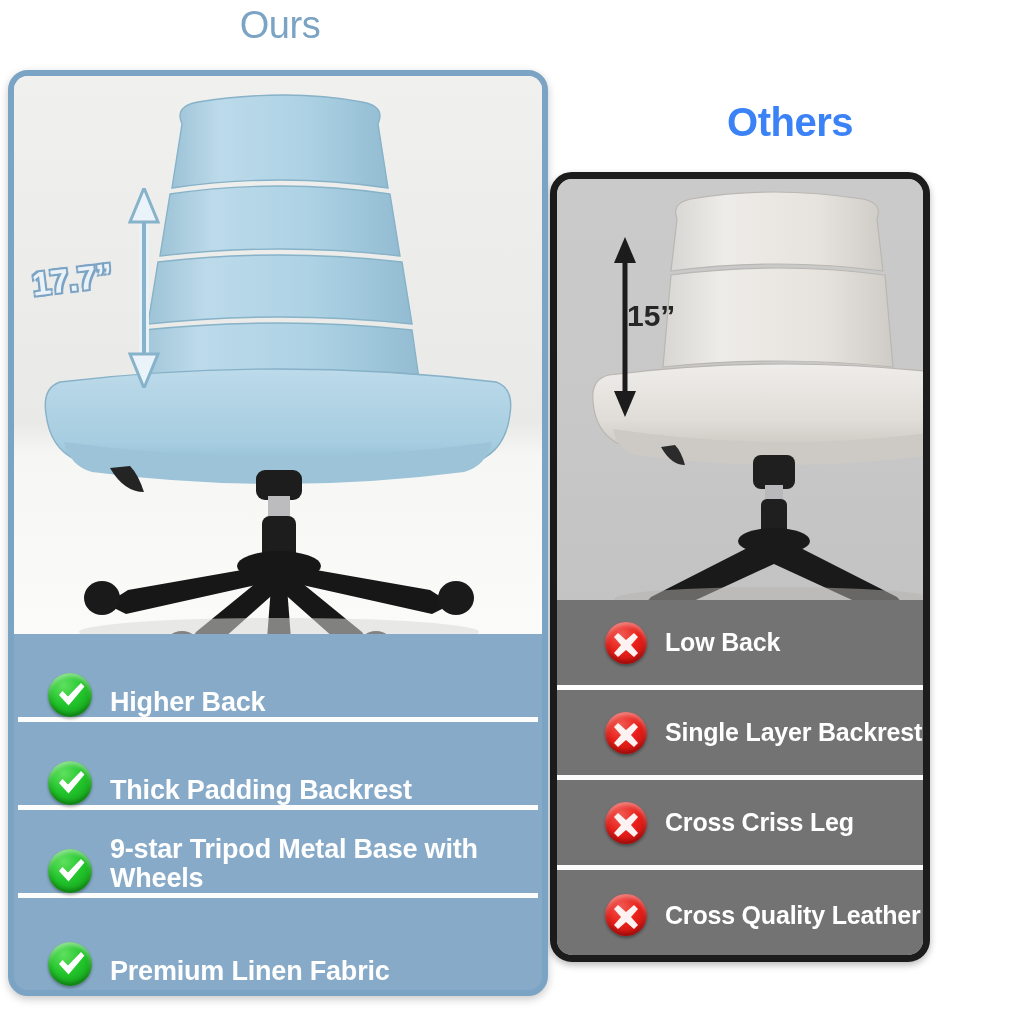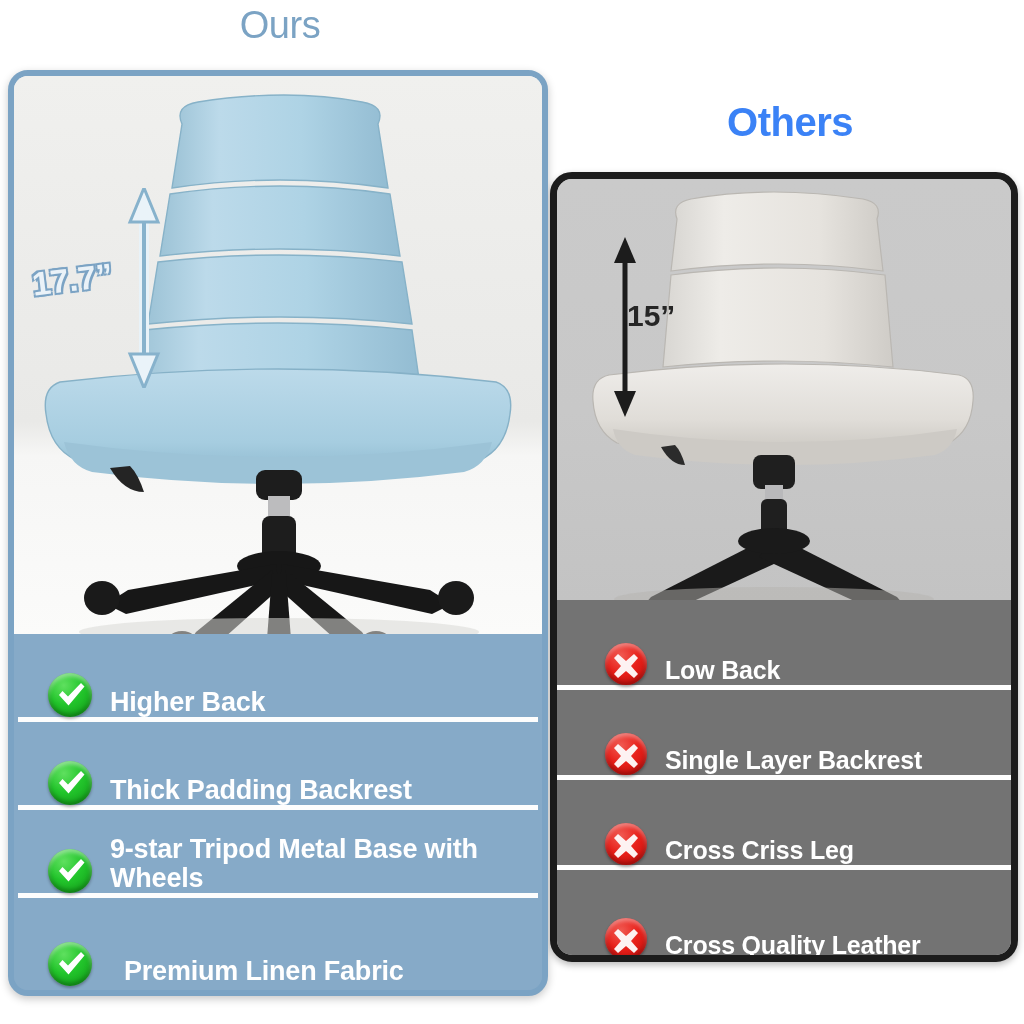--- a/index.html
+++ b/index.html
@@ -32,21 +32,21 @@
     font-weight: bold;
     color: #3b82f6;
     letter-spacing: -0.5px;
     z-index: 40;
   }
 
   
   .panel-others {
     position: absolute;
     left: 550px; top: 172px;
-    width: 468px; height: 790px;
+    width: 380px; height: 790px;
     border: 7px solid #1c1c1c;
     border-radius: 22px;
     background: #c6c6c6;
     overflow: hidden;
     z-index: 10;
     box-shadow: 0 3px 7px rgba(0,0,0,0.28);
   }
   .others-photo {
     position: absolute;
     left: 0; top: 0; right: 0;
@@ -57,21 +57,21 @@
   }
   .others-list {
     position: absolute;
     left: 0; right: 0; top: 421px; bottom: 0;
     background: #737373;
   }
   .row-other {
     position: relative;
     height: 90px;
     display: flex;
-    align-items: flex-end;
+    align-items: center;
     padding-left: 48px;
     border-bottom: 5px solid #fdfdfd;
   }
   .row-other:last-child { border-bottom: none; }
   .row-other .rlabel {
     color: #ffffff;
     font-size: 25px;
     font-weight: bold;
     margin-left: 18px;
     letter-spacing: -0.2px;
@@ -115,21 +115,21 @@
     padding: 0 4px;
   }
   .row-our {
     position: relative;
     display: flex;
     align-items: flex-end;
     padding-left: 30px;
     border-bottom: 5px solid #fdfdfd;
     min-height: 88px;
   }
-  .row-our:last-child { border-bottom: none; gap: 14px; }
+  .row-our:last-child { border-bottom: none; }
   .row-our .rlabel {
     color: #ffffff;
     font-size: 27px;
     font-weight: bold;
     margin-left: 18px;
     line-height: 1.08;
     letter-spacing: -0.2px;
   }
   
   .badge-check {

